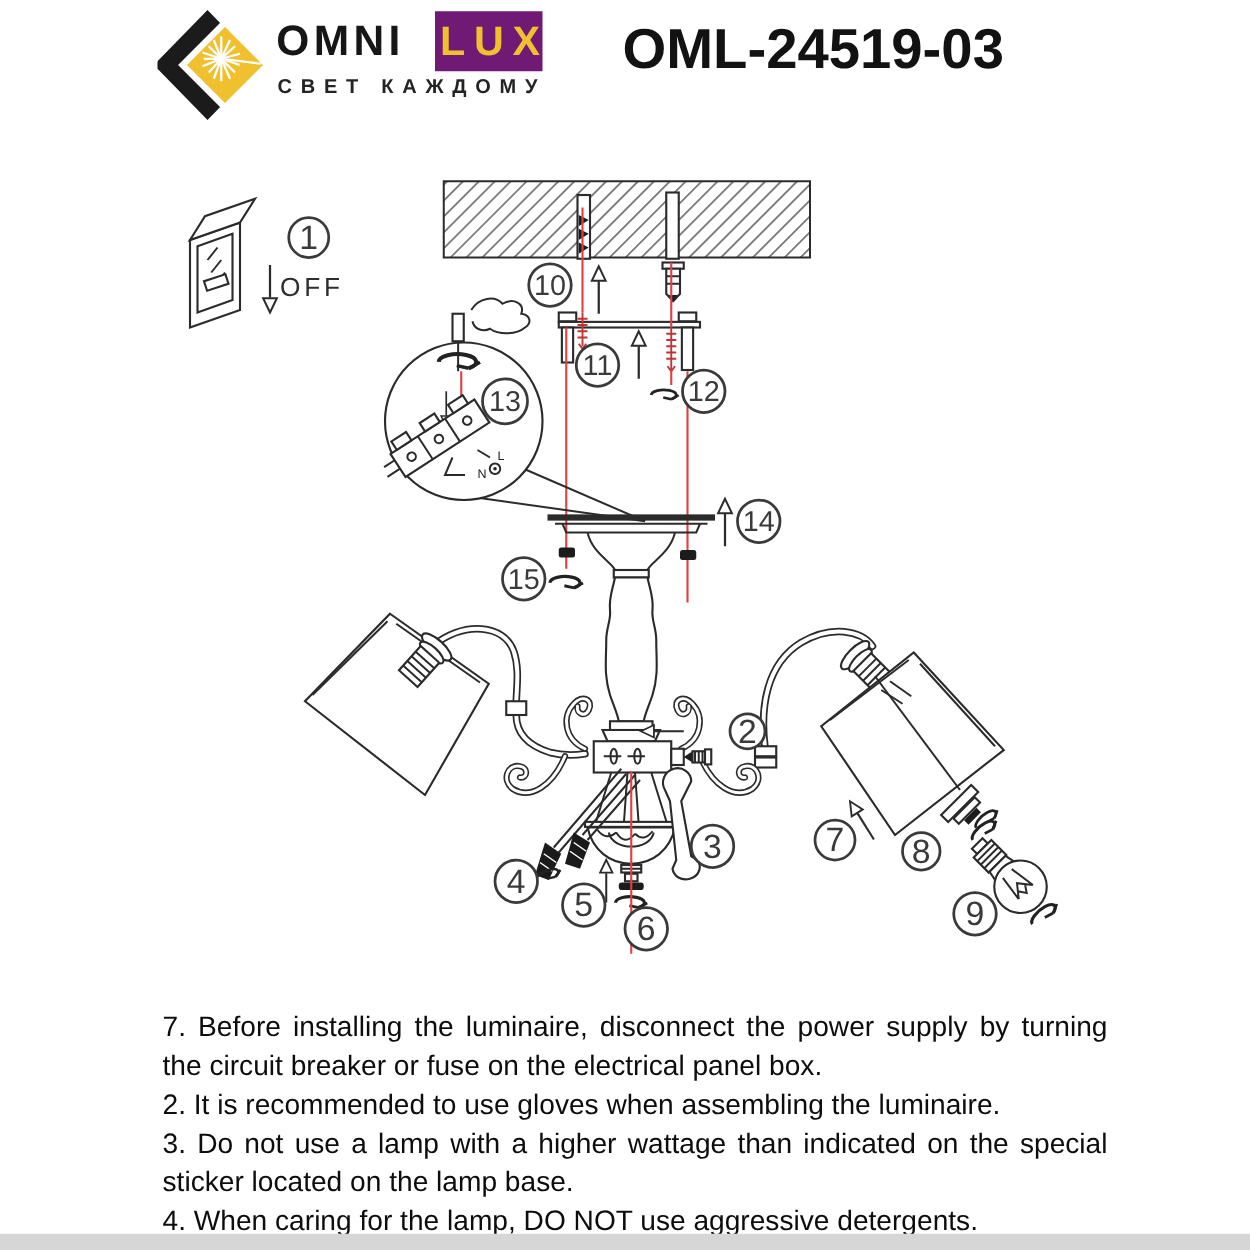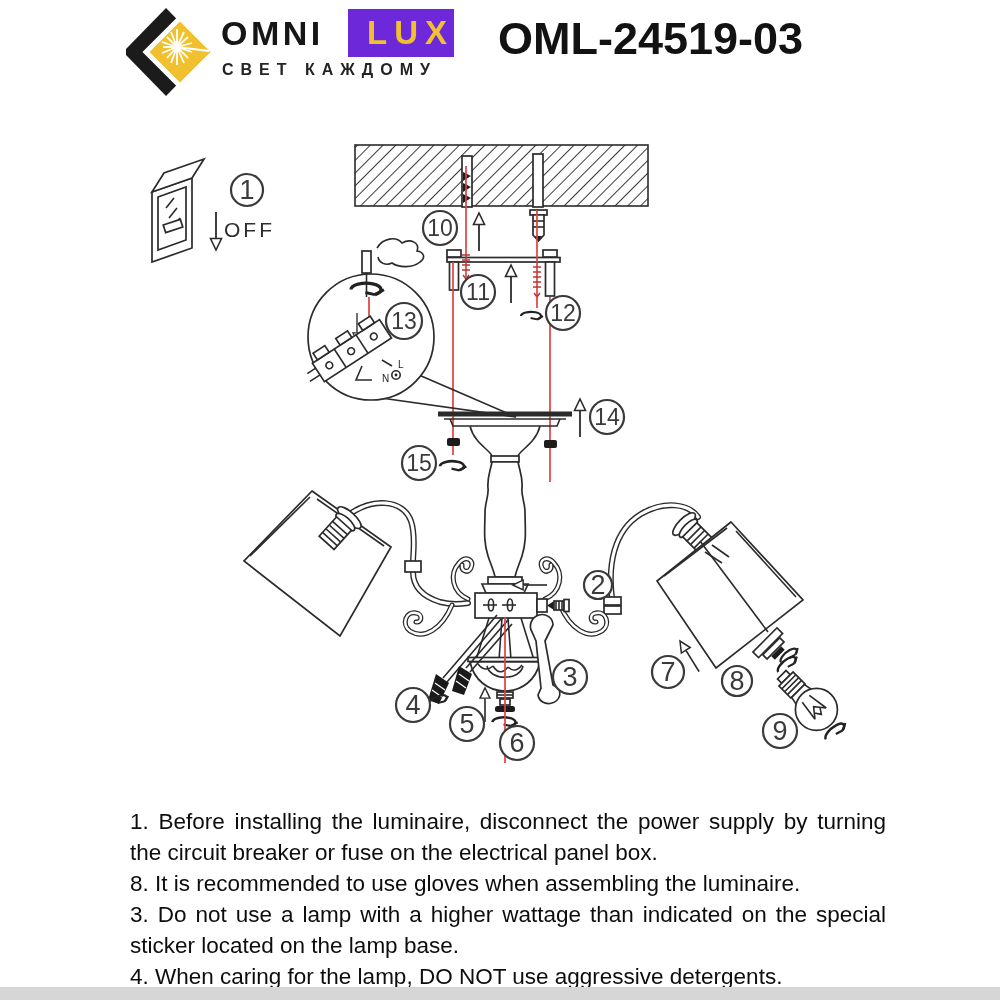--- a/index.html
+++ b/index.html
@@ -1,22 +1,22 @@
 <!DOCTYPE html>
 <html><head>
 <meta charset="utf-8">
 <style>
   html,body{margin:0;padding:0;background:#fff;}
   #page{position:relative;width:1000px;height:1000px;background:#fff;overflow:hidden;
         font-family:"Liberation Sans",sans-serif;color:#111;}
   
   #brand-name{position:absolute;left:221px;top:14px;font-size:34px;font-weight:bold;
               letter-spacing:3.5px;color:#161616;}
-  #lux-box{position:absolute;left:348px;top:9px;width:106px;height:48px;background:#6d28d9;
-           display:flex;align-items:center;justify-content:flex-end;}
+  #lux-box{position:absolute;left:348px;top:9px;width:86px;height:48px;background:#701a75;
+           display:flex;align-items:center;justify-content:flex-start;}
   #lux-box span{font-size:33px;font-weight:bold;letter-spacing:7px;color:#F0C02F;padding-left:4px;}
   #brand-tagline{position:absolute;left:222px;top:61px;font-size:16px;letter-spacing:7px;
                  font-weight:700;color:#242424;white-space:nowrap;}
   #model-number{position:absolute;left:498px;top:13px;font-size:45px;font-weight:bold;color:#121212;}
   
   #diagram-svg{position:absolute;left:0;top:0;width:1000px;height:1000px;}
   .ln{stroke:#2b2b2b;stroke-width:1.6;fill:none;}
   .fw{fill:#fff;stroke:#2b2b2b;stroke-width:1.7;}
   .arm-o{stroke:#2b2b2b;stroke-width:6;fill:none;stroke-linecap:round;}
   .arm-i{stroke:#fff;stroke-width:3.2;fill:none;stroke-linecap:round;}
@@ -377,20 +377,20 @@
       <circle cx="607" cy="417" r="17"></circle>
         <text class="c2" x="607" y="425">14</text>
       </g>
     <g class="callout">
       <circle cx="419" cy="463" r="17"></circle>
         <text class="c2" x="419" y="471">15</text>
       </g>
   </svg>
 
   <div id="instructions">
-    <p>1. Before installing the luminaire, disconnect the power supply by turning the circuit breaker or fuse on the electrical panel box.</p>
-    <p>8. It is recommended to use gloves when assembling the luminaire.</p>
+    <p>7. Before installing the luminaire, disconnect the power supply by turning the circuit breaker or fuse on the electrical panel box.</p>
+    <p>2. It is recommended to use gloves when assembling the luminaire.</p>
     <p>3. Do not use a lamp with a higher wattage than indicated on the special sticker located on the lamp base.</p>
     <p>4. When caring for the lamp, DO NOT use aggressive detergents.</p>
   </div>
 
   <div id="footer-band"></div>
 </div>
 
 </body></html>

